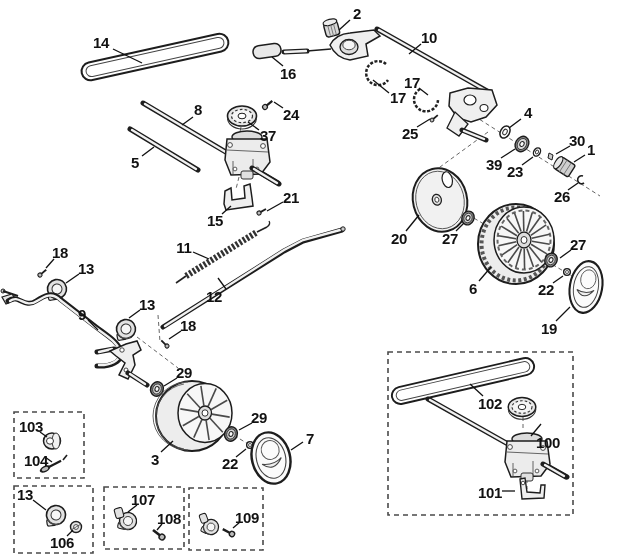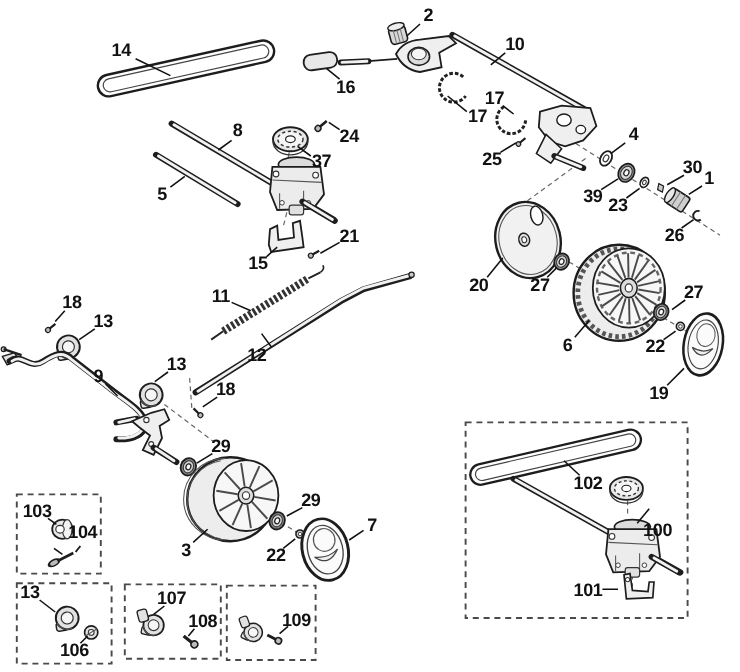--- a/index.html
+++ b/index.html
@@ -448,21 +448,21 @@
       <div class="part-label" style="left: 86px; top: 268px;">13</div>
       <div class="part-label" style="left: 82px; top: 314px;">9</div>
       <div class="part-label" style="left: 147px; top: 304px;">13</div>
       <div class="part-label" style="left: 188px; top: 325px;">18</div>
       <div class="part-label" style="left: 184px; top: 372px;">29</div>
       <div class="part-label" style="left: 155px; top: 459px;">3</div>
       <div class="part-label" style="left: 259px; top: 417px;">29</div>
       <div class="part-label" style="left: 230px; top: 463px;">22</div>
       <div class="part-label" style="left: 310px; top: 438px;">7</div>
       <div class="part-label" style="left: 31px; top: 426px;">103</div>
-      <div class="part-label" style="left: 36px; top: 444px; margin-left: 33px;">104</div>
+      <div class="part-label" style="left: 36px; top: 460px;">104</div>
       <div class="part-label" style="left: 25px; top: 494px;">13</div>
       <div class="part-label" style="left: 62px; top: 542px;">106</div>
       <div class="part-label" style="left: 143px; top: 499px;">107</div>
       <div class="part-label" style="left: 169px; top: 518px;">108</div>
       <div class="part-label" style="left: 247px; top: 517px;">109</div>
       <div class="part-label" style="left: 490px; top: 403px;">102</div>
       <div class="part-label" style="left: 548px; top: 418px; margin-top: 24px;">100</div>
       <div class="part-label" style="left: 490px; top: 492px;">101</div>
     </div>
 </div>

